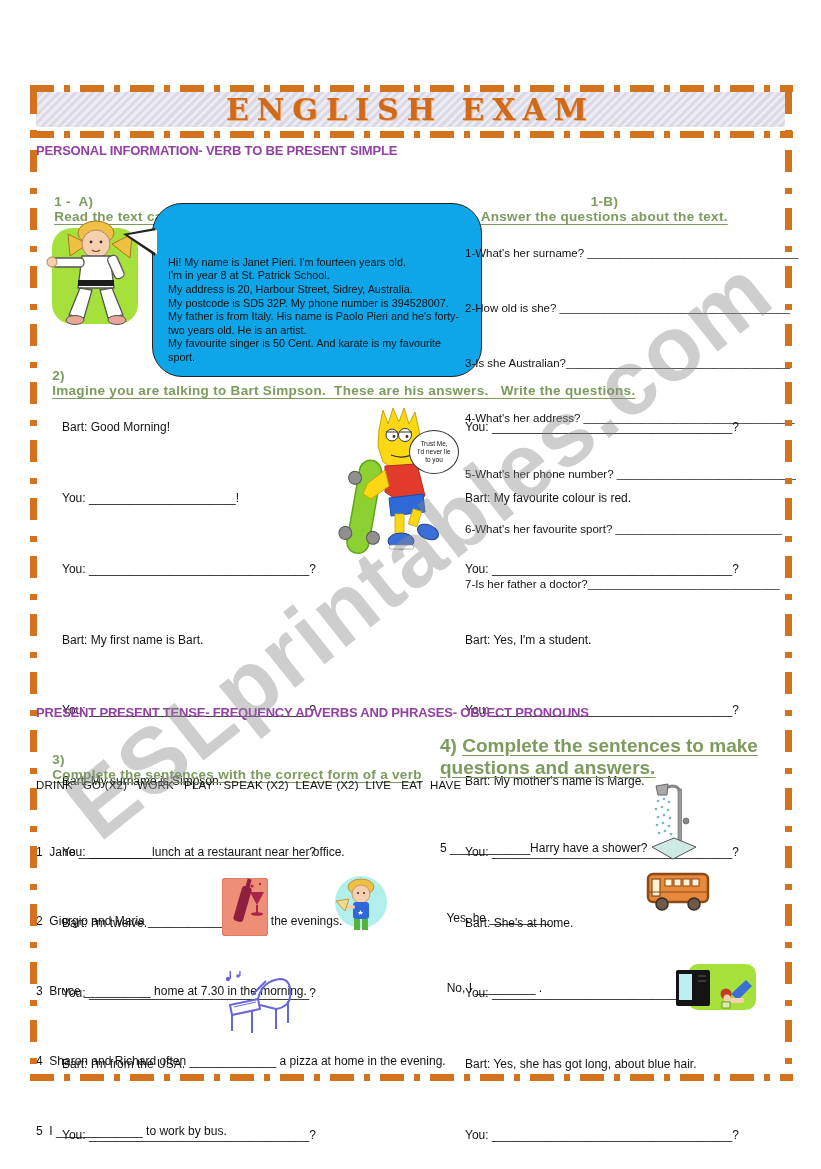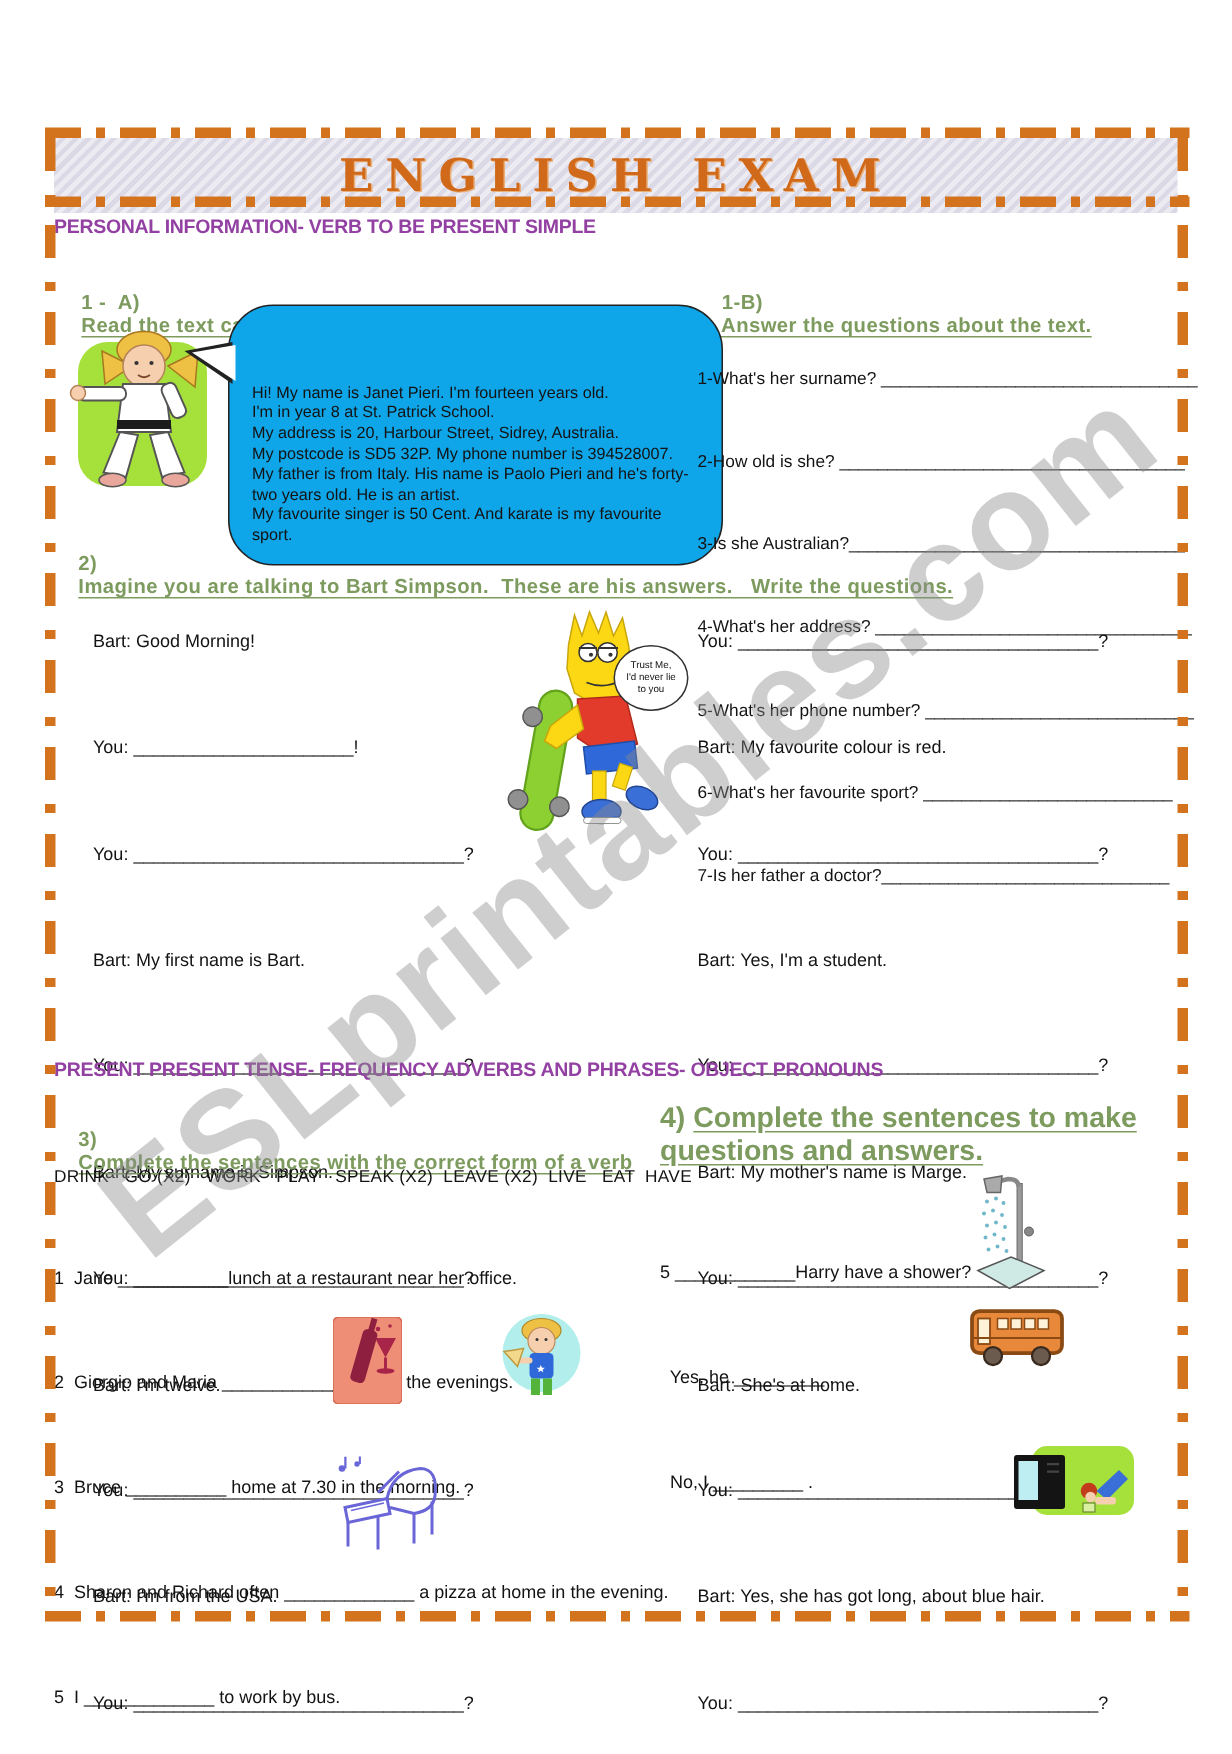--- a/index.html
+++ b/index.html
@@ -6,21 +6,21 @@
   .page{position:relative;width:821px;height:1169px;background:#ffffff;
         font-family:"Liberation Sans",sans-serif;color:#131313;overflow:hidden;}
 
   
   .dash-h{position:absolute;height:7px;z-index:3;
     background:repeating-linear-gradient(to right,#d4731d 0 24px,transparent 24px 34px,#d4731d 34px 40px,transparent 40px 50px);}
   .dash-v{position:absolute;width:7px;z-index:3;
     background:repeating-linear-gradient(to bottom,#d4731d 0 22px,transparent 22px 38px,#d4731d 38px 44px,transparent 44px 58px);}
 
   
-  .titleband{position:absolute;left:36px;top:92px;width:749px;height:50px;z-index:2;
+  .titleband{position:absolute;left:36px;top:92px;width:749px;height:35px;z-index:2;
     background:repeating-linear-gradient(135deg,#ecebf2 0 3px,#dcd9e6 3px 6px);
     display:flex;align-items:center;justify-content:center;}
   .maintitle{font-family:"DejaVu Serif",serif;font-size:30px;font-weight:bold;color:#d06a1a;
     letter-spacing:8px;text-shadow:1px 1px 0 #eab07a;}
 
   .ph{position:absolute;font-size:13px;font-weight:bold;color:#9340a3;letter-spacing:-0.2px;z-index:2;white-space:pre;}
   .gt{position:absolute;font-size:13.5px;font-weight:bold;color:#7d9b5e;letter-spacing:0.3px;z-index:2;white-space:pre;}
   .gt .u{text-decoration:underline;text-underline-offset:3px;}
   .gt4{position:absolute;font-size:19px;font-weight:bold;color:#7d9b5e;z-index:2;width:352px;line-height:22px;}
   .gt4 .u{text-decoration:underline;text-underline-offset:3px;}
@@ -63,21 +63,21 @@
   <div class="titleband">
     <span class="maintitle">ENGLISH EXAM</span>
   </div>
 
   <div class="ph" style="left:36px;top:143px;">PERSONAL INFORMATION- VERB TO BE PRESENT SIMPLE</div>
 
   <div class="gt" style="left:38px;top:179px;">
     <span>1 -  A)</span>
     <span class="u">Read the text carefully.</span>
   </div>
-  <div class="gt" style="left:465px;top:179px;">
+  <div class="gt" style="left:465px;top:179px;text-align:center;">
     <span>1-B)</span>
     <span class="u">Answer the questions about the text.</span>
   </div>
 
   <svg class="figure" style="left:42px;top:206px;" width="106" height="126" viewBox="0 0 106 126">
     <rect x="10" y="22" width="86" height="96" rx="20" fill="#a6e03a"></rect>
     <polygon points="26,28 46,38 28,50" fill="#eec044" stroke="#a87820" stroke-width="1"></polygon>
     <polygon points="90,28 70,38 88,52" fill="#eec044" stroke="#a87820" stroke-width="1"></polygon>
     <ellipse cx="54" cy="27" rx="18" ry="12" fill="#eec044" stroke="#a87820" stroke-width="1"></ellipse>
     <circle cx="54" cy="38" r="14" fill="#f6cfae" stroke="#b5825a" stroke-width="1"></circle>

